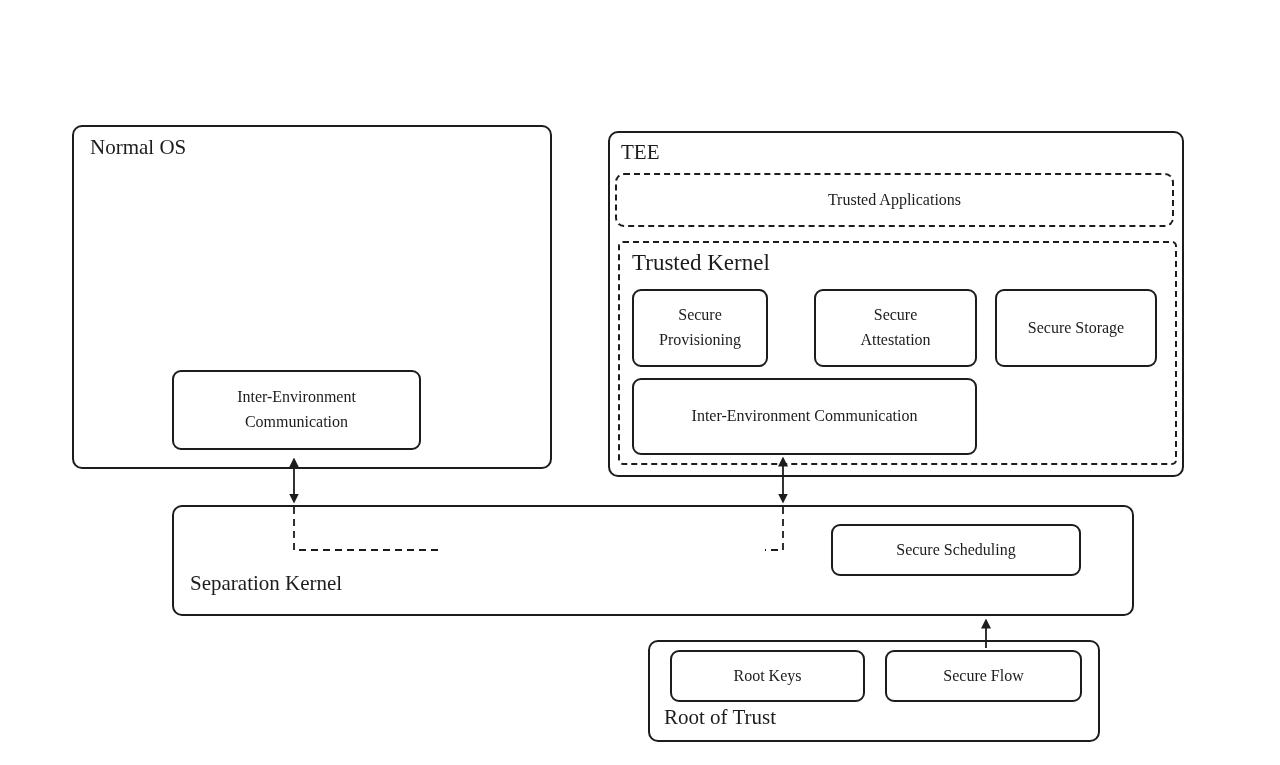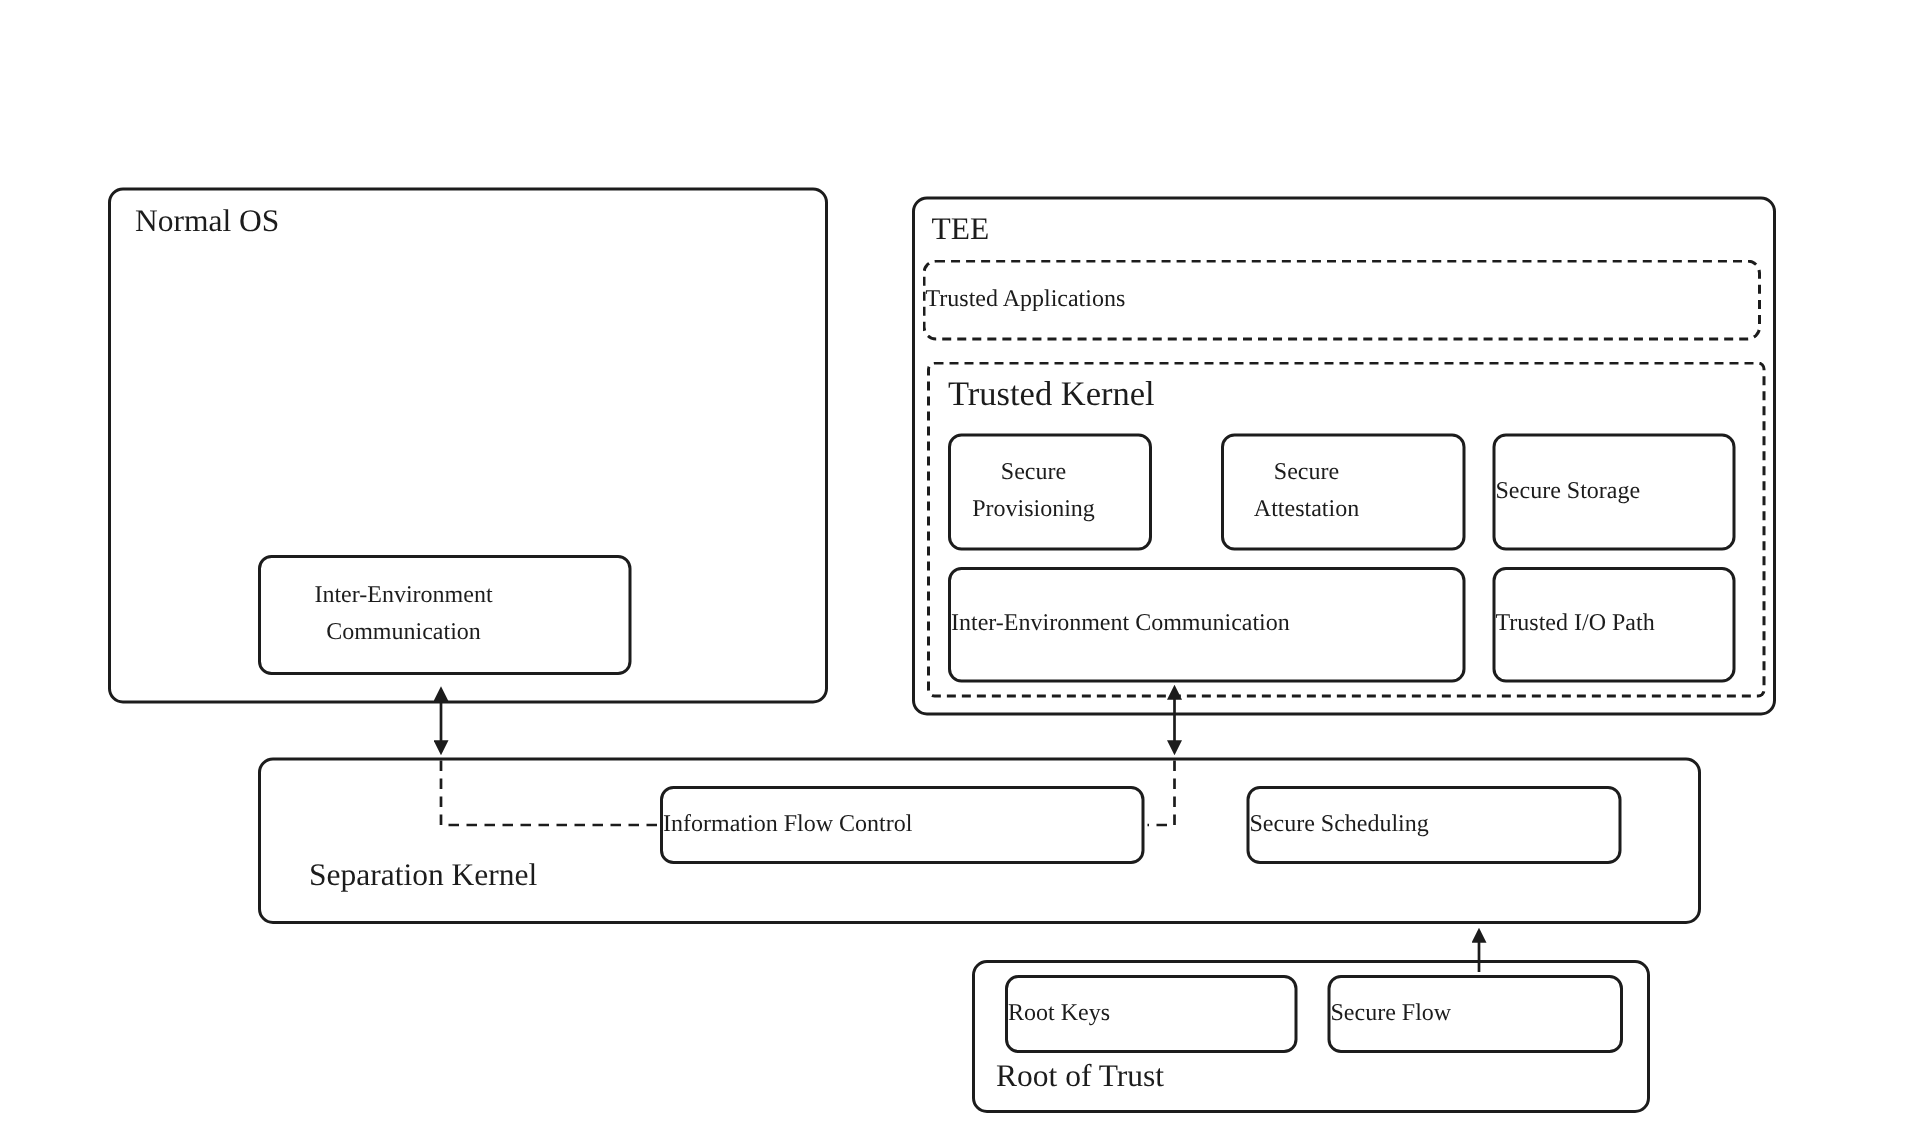--- a/index.html
+++ b/index.html
@@ -24,21 +24,21 @@
     background:var(--bg);
   }
   .dashed-box{
     border:2px dashed var(--line);
     border-radius:5px;
     background:transparent;
   }
   .node{
     display:flex;
     align-items:center;
-    justify-content:flex-start;
+    justify-content:center;
     text-align:center;
     font-size:16px;
     line-height:1.55;
     border-radius:9px;
   }
   .corner-title{
     position:absolute;
     font-size:21px;
     white-space:nowrap;
   }
@@ -90,31 +90,25 @@
       <div class="abs solid-box node" style="left:194px;top:46px;width:163px;height:78px;">
         <span class="w110">Secure Attestation</span>
       </div>
       <div class="abs solid-box node" style="left:375px;top:46px;width:162px;height:78px;">
         <span class="w110">Secure Storage</span>
       </div>
 
       <div class="abs solid-box node" style="left:12px;top:135px;width:345px;height:77px;">
         <span>Inter-Environment Communication</span>
       </div>
-      <div class="abs solid-box node" style="left:375px;top:135px;width:162px;height:77px;">
-        <span class="w110">Trusted I/O Path</span>
-      </div>
     </div>
   </div>
 
   <div class="abs solid-box" style="left:172px;top:505px;width:962px;height:111px;">
-    <div class="corner-title" style="left:32px;top:64px;text-align:center;">Separation Kernel</div>
-    <div class="abs solid-box node" style="left:266px;top:17px;width:323px;height:52px;">
-      <span>Information Flow Control</span>
-    </div>
+    <div class="corner-title" style="left:16px;top:64px;text-align:center;">Separation Kernel</div>
     <div class="abs solid-box node" style="left:657px;top:17px;width:250px;height:52px;">
       <span>Secure Scheduling</span>
     </div>
   </div>
 
   <div class="abs solid-box" style="left:648px;top:640px;width:452px;height:102px;">
     <div class="abs solid-box node" style="left:20px;top:8px;width:195px;height:52px;">
       <span>Root Keys</span>
     </div>
     <div class="abs solid-box node" style="left:235px;top:8px;width:197px;height:52px;">

